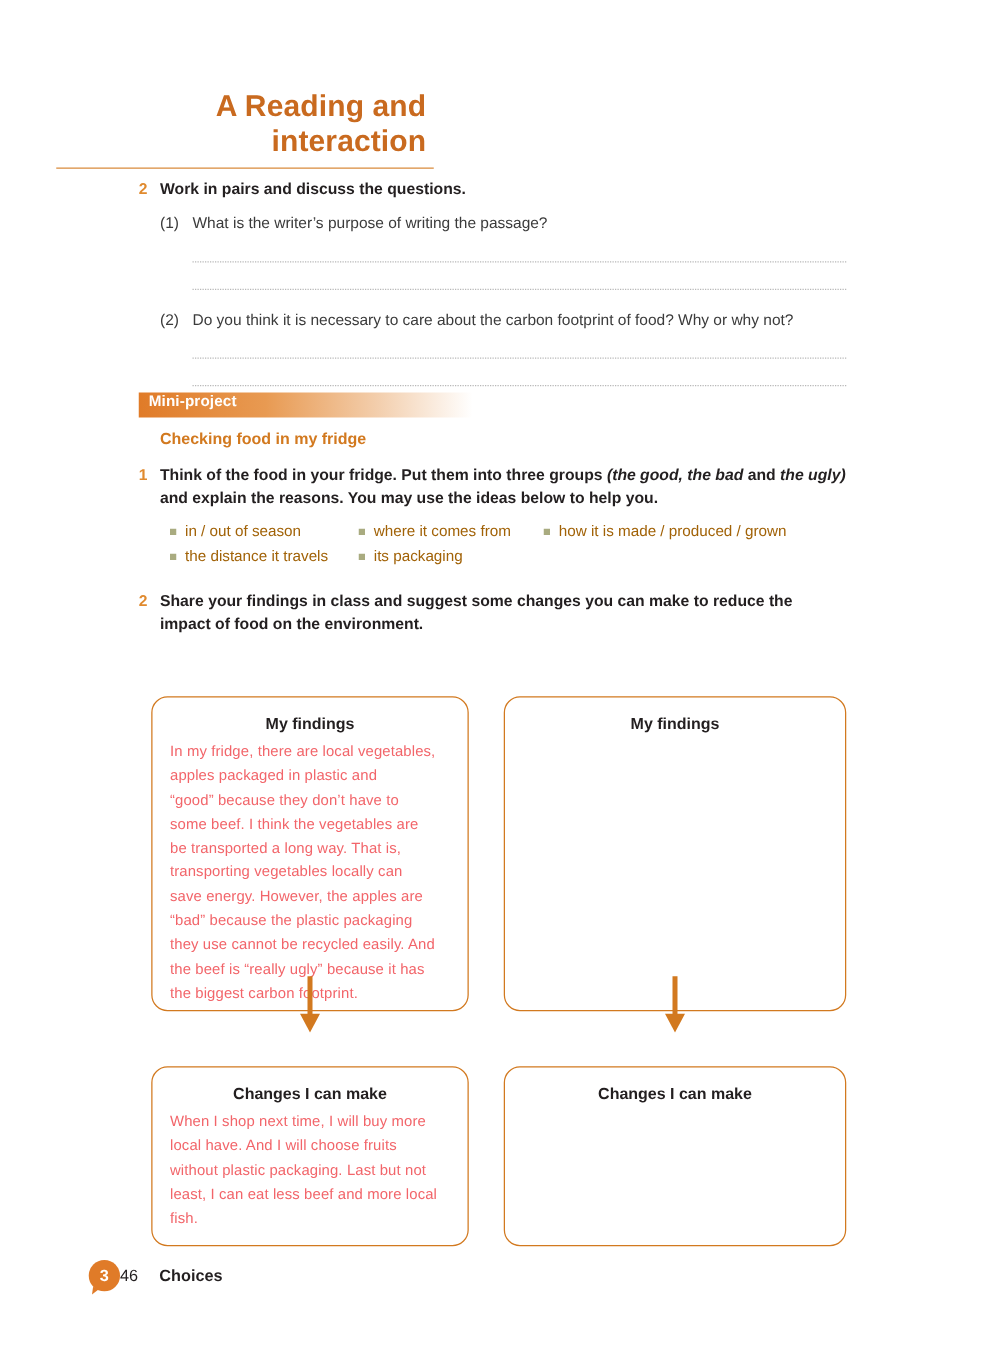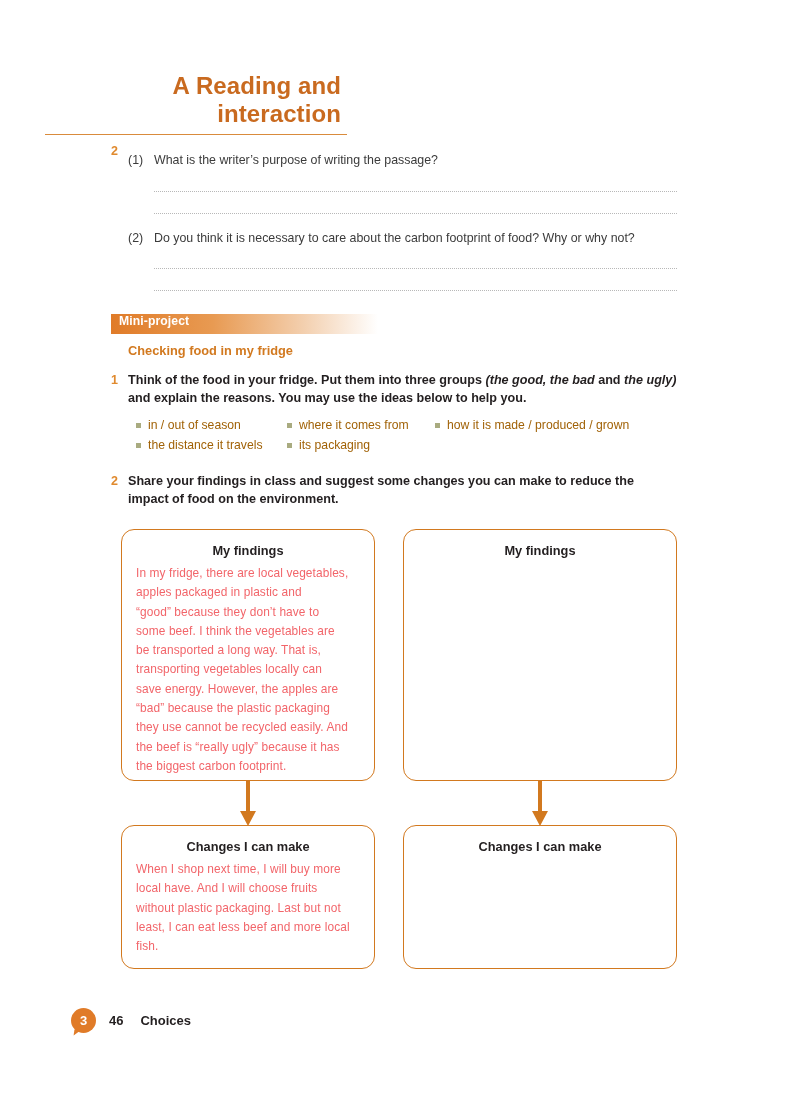--- a/index.html
+++ b/index.html
@@ -155,20 +155,21 @@
     top: 529px;
     width: 556px;
     height: 440px;
   }
   .box {
     position: absolute;
     border: 1.6px solid #d2791f;
     border-radius: 13px;
     background: #ffffff;
     box-sizing: border-box;
+    margin-top: 28px;
   }
   .box-title {
     text-align: center;
     font-size: 12.8px;
     font-weight: bold;
     color: #231f20;
     margin-top: 13px;
   }
   .box-hand {
     color: #f2656a;
@@ -236,43 +237,43 @@
     position: absolute;
     left: 3px;
     bottom: -3px;
     width: 0; height: 0;
     border-left: 6px solid #e07b28;
     border-bottom: 6px solid transparent;
     transform: rotate(8deg);
   }
   .page-num {
     font-size: 13px;
-    font-weight: bold;
-    color: #231f20;
-    margin-left: 13px;
+    font-weight: normal;
+    color: #231f20;
   }
   .book-title {
     font-size: 13px;
     font-weight: bold;
     color: #231f20;
     margin-left: 17px;
   }
 </style>
 </head>
 <body>
 
 <div class="page">
 
   <div class="section-header">
     <span class="section-header-text">A  Reading and interaction</span>
   </div>
 
   <div class="activity" style="left:111px; top:142px; width:566px;">
     <div class="act-num">2</div>
     <div class="act-body">
+      <div class="act-title">Work in pairs and discuss the questions.</div>
 
       <div class="question-row">
         <div class="q-label">(1)</div>
         <div class="q-text">What is the writer’s purpose of writing the passage?</div>
       </div>
       <div class="dotline d1"></div>
       <div class="dotline d2"></div>
 
       <div class="question-row" style="margin-top:15px;">
         <div class="q-label">(2)</div>

